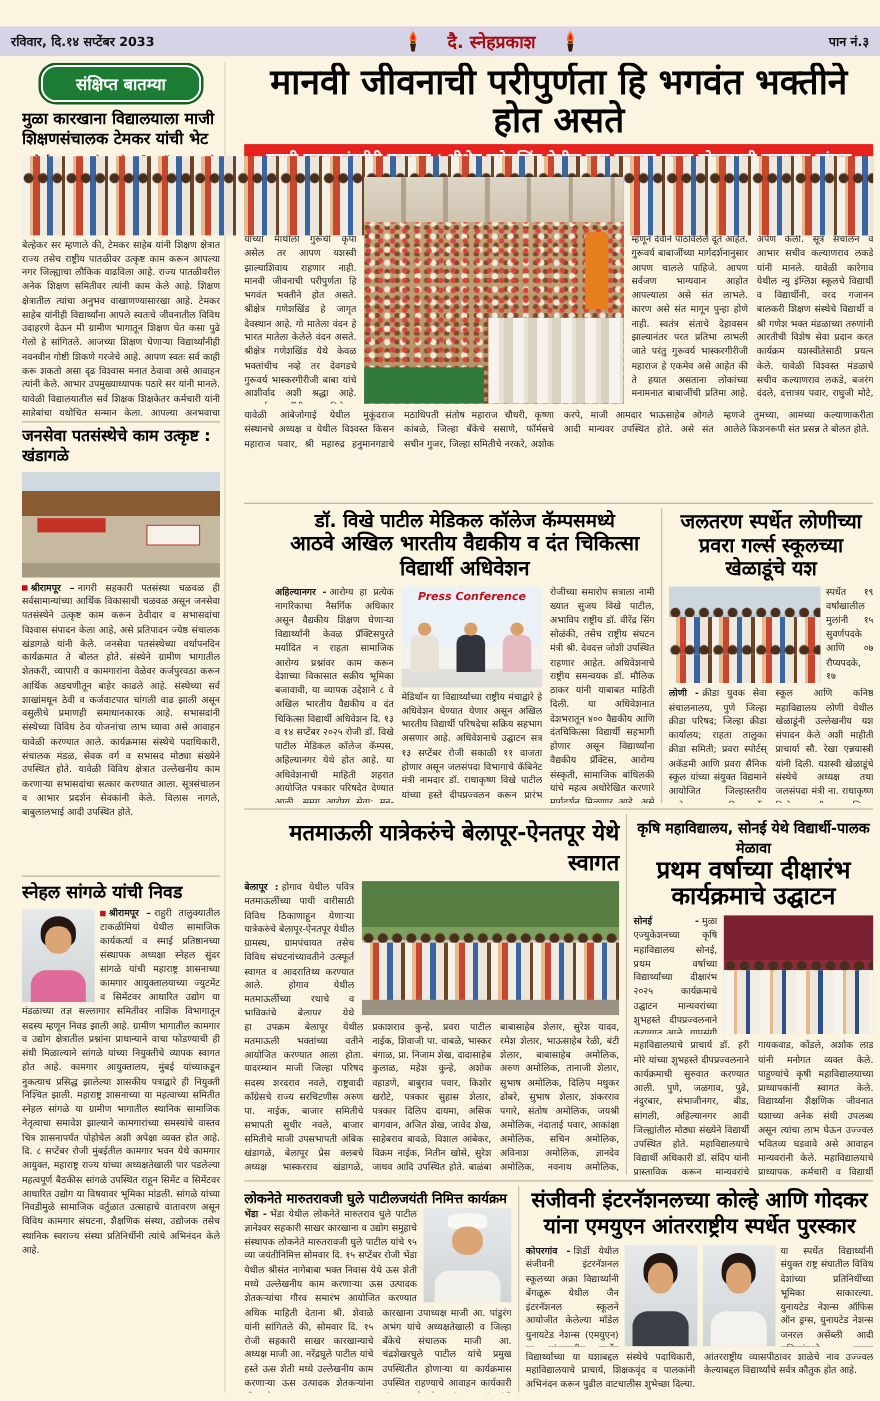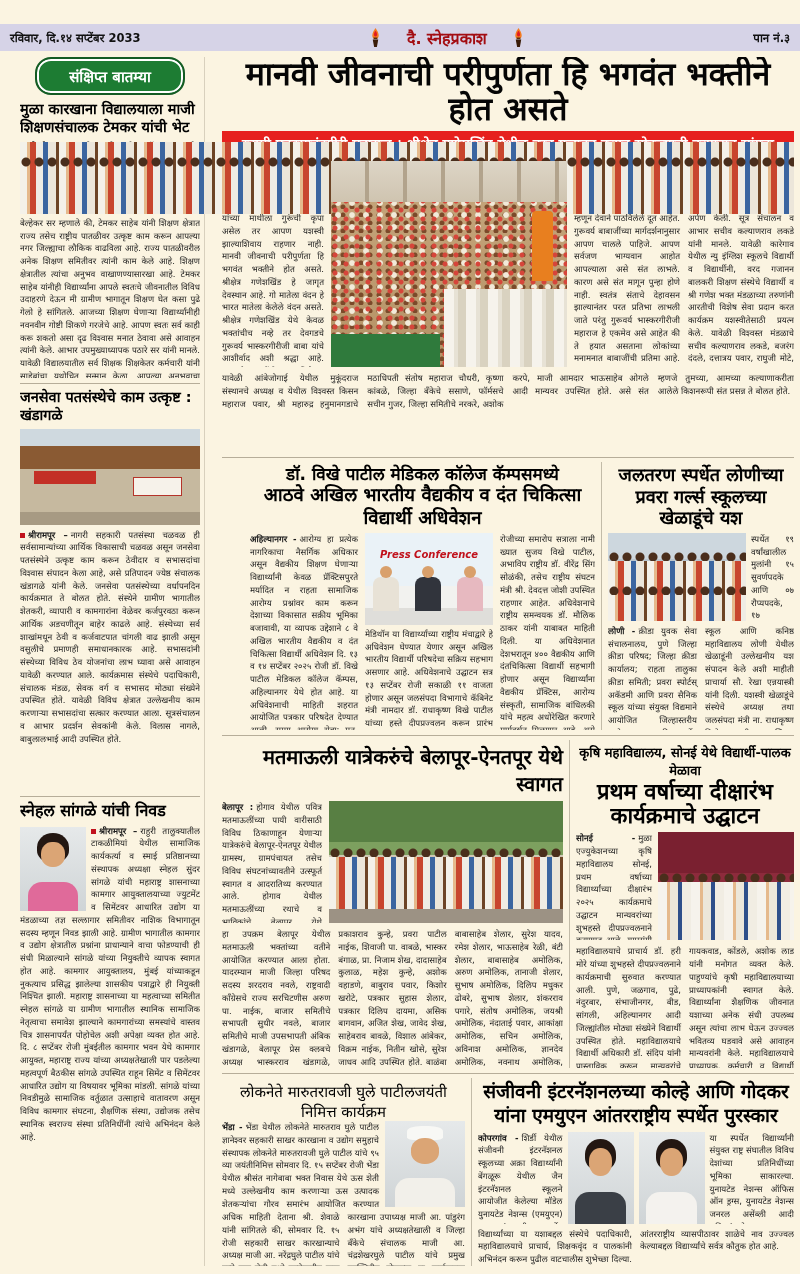--- a/index.html
+++ b/index.html
@@ -65,21 +65,21 @@
   .mat-body{column-count:3;column-gap:8px;height:188px;overflow:hidden;margin-top:5px;}
   .kr-kicker{font-size:13px;font-weight:800;text-align:center;margin:3px 0 0;}
   .kr-head{font-size:22px;font-weight:800;text-align:center;line-height:1.1;margin:1px 0 4px;}
   .kr-row{display:flex;gap:6px;height:108px;overflow:hidden;}
   .kr-c1{width:76px;flex:none;}
   .kr-photo{flex:1;}
   .kr-body{column-count:2;column-gap:8px;height:158px;overflow:hidden;margin-top:5px;}
   .row4{display:flex;height:238px;overflow:hidden;}
   .sugar{width:250px;flex:none;border-right:1px solid #c2bba8;padding-right:6px;box-sizing:border-box;}
   .sanjivani{flex:1;min-width:0;padding-left:6px;}
-  .sg-kicker{font-size:15px;font-weight:400;text-align:center;margin:3px 0 0;}
+  .sg-kicker{font-size:12px;font-weight:700;text-align:left;margin:3px 0 0;}
   .sg-head{font-size:17.5px;font-weight:800;text-align:center;line-height:1.2;margin:1px 0 4px;}
   .sg-row{display:flex;gap:6px;height:86px;overflow:hidden;}
   .sg-c1{flex:1;min-width:0;}
   .sg-photo{width:80px;flex:none;}
   .sg-body{column-count:2;column-gap:8px;height:106px;overflow:hidden;margin-top:4px;}
   .sj-head{font-size:19px;font-weight:800;text-align:center;line-height:1.25;margin:2px 0 4px;}
   .sj-row{display:flex;gap:5px;height:92px;overflow:hidden;}
   .sj-c{flex:1;min-width:0;}
   .sj-photo{width:66px;flex:none;}
   .sj-body{column-count:2;column-gap:8px;height:86px;overflow:hidden;margin-top:4px;}
@@ -97,21 +97,21 @@
     radial-gradient(circle at 3px 6px,#7b4a2a 2px,transparent 3px),
     linear-gradient(#c7a87e,#b59165);
     background-size:100% 100%,11px 9px,14px 12px,9px 8px,100% 100%;}
   .ph-crowd .roofbeam{position:absolute;top:0;left:0;right:0;height:20%;
     background:repeating-linear-gradient(90deg,transparent 0 34px,#b2a38c 34px 38px),linear-gradient(#ddd5c6,#cfc4b0);}
   .ph-crowd .mat{position:absolute;left:0;bottom:0;width:46%;height:16%;background:#2f7a3c;}
   .ph-crowd .monk{position:absolute;right:6%;top:24%;width:9%;height:34%;background:#e87f1f;border-radius:4px 4px 0 0;}
   .ph-crowd .whites{position:absolute;right:0;bottom:0;width:52%;height:38%;
     background:repeating-linear-gradient(90deg,#f6f3ec 0 10px,#e7e2d5 10px 14px,#d9d2c0 14px 22px);}
   .ph-press{background:linear-gradient(#eaf2f7 0 58%,#f2f2ef 58% 82%,#dfdeda 82%);}
-  .ph-press .plabel{position:absolute;top:16px;left:0;right:0;text-align:center;
+  .ph-press .plabel{position:absolute;top:4px;left:0;right:0;text-align:center;
     font-size:10px;font-weight:700;color:#c1121c;font-style:italic;}
   .person{position:absolute;bottom:14px;width:26px;height:34px;border-radius:8px 8px 0 0;}
   .person:before{content:"";position:absolute;top:-11px;left:7px;width:12px;height:12px;border-radius:50%;background:#d9a06b;}
   .ph-swim{background:linear-gradient(#cdd7de 0 30%,#bcc7cf 30%);}
   .ph-green{background:linear-gradient(#587f43 0 34%,#7da05f 34% 44%,#cfc7b4 44%);}
   .ph-stage{background:linear-gradient(#7a2030 0 38%,#8d2b3c 38% 46%,#cfc9bd 46%);}
   .ph-shed{background:linear-gradient(#cfd9df 0 18%,#8a5a33 18% 42%,#c6b99f 42% 86%,#a79a83 86%);}
   .ph-shed .banner{position:absolute;left:8%;top:44%;width:34%;height:14%;background:#c33026;}
   .ph-shed .sign{position:absolute;right:10%;top:50%;width:26%;height:18%;background:#f6f2ea;border:1px solid #b5342a;}
   .ph-portrait{background:linear-gradient(#e6e9ea,#cfd4d6);}

